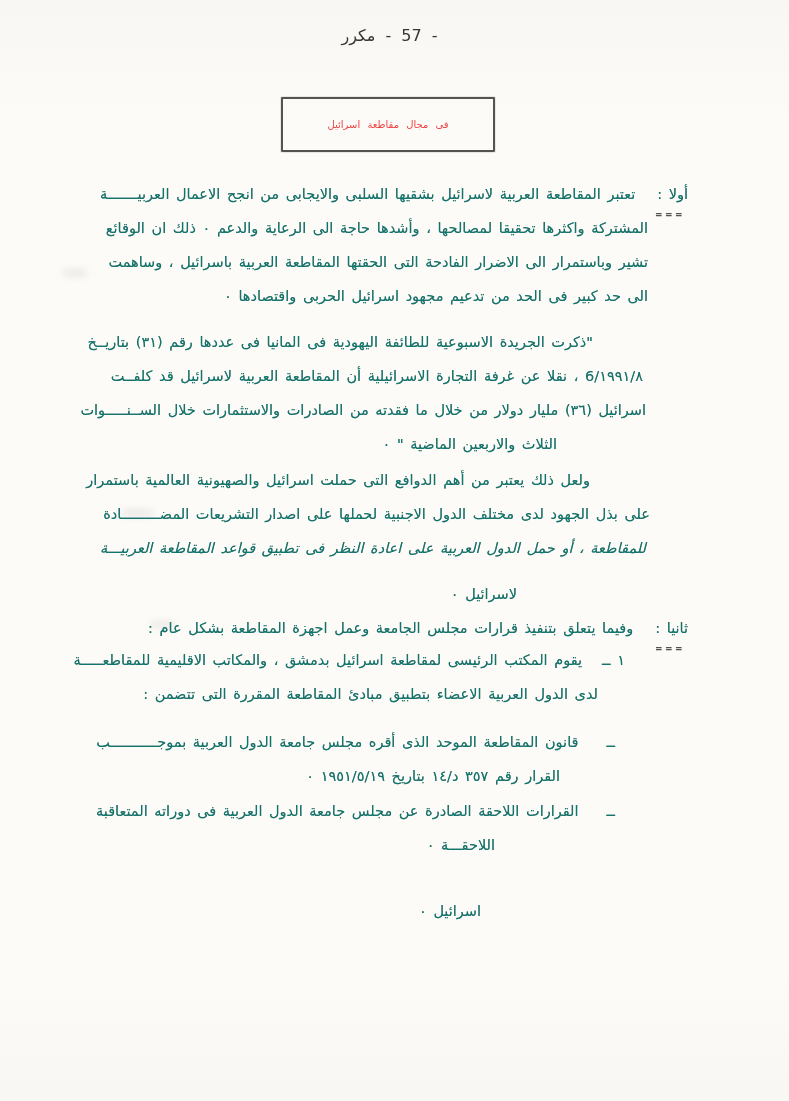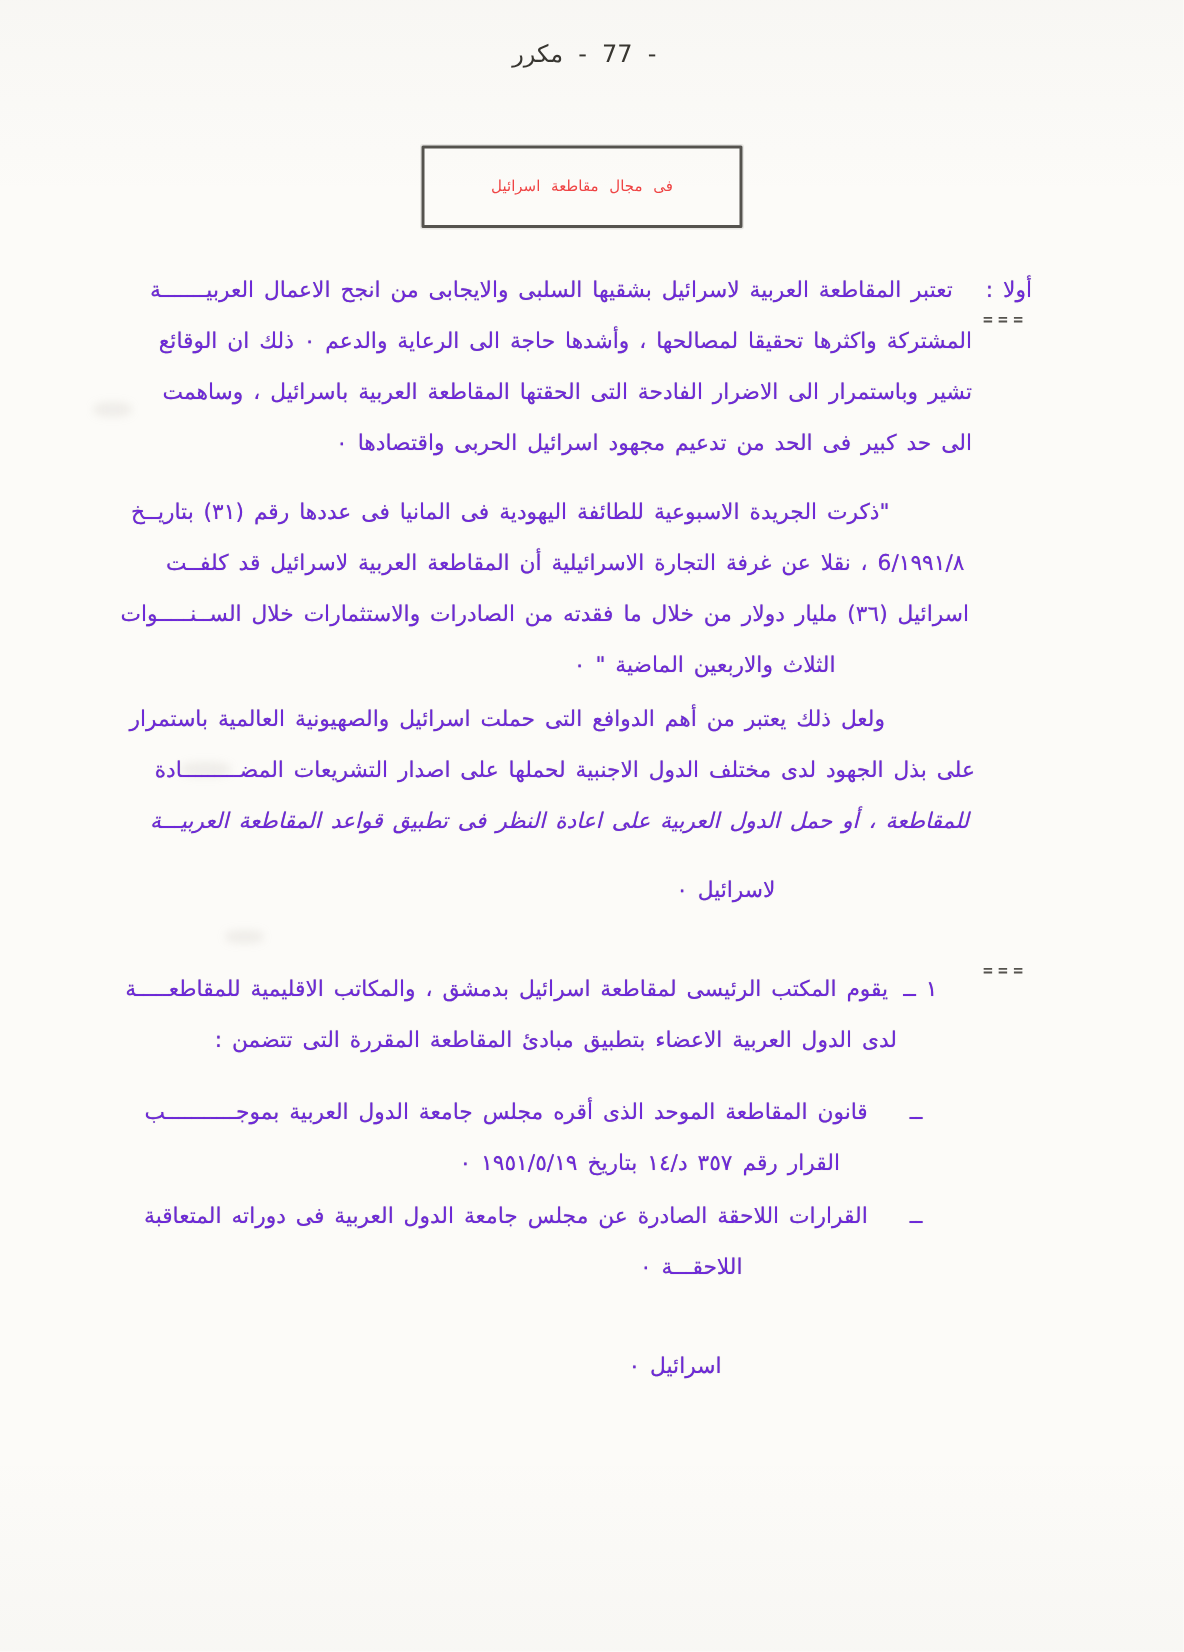--- a/index.html
+++ b/index.html
@@ -29,42 +29,42 @@
   .tbox{
     position:absolute;left:281px;top:97px;width:210px;height:51px;
     border:2px solid #55534e;border-radius:1px;
     display:flex;align-items:center;justify-content:center;
     direction:rtl;font-size:10px;word-spacing:4px;color:#ef4444;
     box-shadow:0 0 0 1px rgba(90,88,82,0.12);
   }
   .line{
     position:absolute;direction:rtl;white-space:nowrap;text-align:left;
     font-size:14.5px;word-spacing:2px;letter-spacing:0.1px;
-    color:#6d28d9;
+    color:#0f766e;
     text-shadow:0 0 0.5px rgba(64,62,58,0.55);
   }
   .sec-label{display:inline-block;margin-left:22px;}
-  .item-num{display:inline-block;margin-left:10px;}
+  .item-num{display:inline-block;margin-left:20px;}
   .bullet-dash{display:inline-block;margin-left:28px;}
   .marks{
     position:absolute;direction:rtl;
     font-size:9px;letter-spacing:2.5px;font-weight:bold;color:#55534e;
     transform:scaleY(1.25);
   }
 </style>
 </head>
 <body>
 
 <div class="page">
 
   <div class="smudge" style="left:62px;top:268px;width:26px;height:10px;"></div>
   <div class="smudge" style="left:120px;top:508px;width:34px;height:10px;"></div>
   <div class="smudge" style="left:150px;top:620px;width:26px;height:9px;"></div>
 
-  <div class="hdr">- 77 - مكرر</div>
+  <div class="hdr">- 57 - مكرر</div>
 
   <div class="tbox">
     <span>فى مجال مقاطعة اسرائيل</span>
   </div>
 
   <div class="line" style="top:186px;right:101px;">
     <span class="sec-label">أولا :</span><span>تعتبر المقاطعة العربية لاسرائيل بشقيها السلبى والايجابى من انجح الاعمال العربيـــــــة</span>
   </div>
   <div class="marks" style="top:209px;right:104px;">===</div>
 
@@ -75,20 +75,23 @@
   <div class="line" style="top:334px;right:196px;"><span>"ذكرت الجريدة الاسبوعية للطائفة اليهودية فى المانيا فى عددها رقم (٣١) بتاريــخ</span></div>
   <div class="line" style="top:368px;right:146px;"><span>١٩٩١/٨/6 ، نقلا عن غرفة التجارة الاسرائيلية  أن المقاطعة العربية لاسرائيل قد كلفــت</span></div>
   <div class="line" style="top:402px;right:143px;"><span>اسرائيل (٣٦) مليار دولار من خلال ما فقدته من الصادرات والاستثمارات خلال الســنـــــوات</span></div>
   <div class="line" style="top:436px;right:232px;"><span>الثلاث والاربعين الماضية " ٠</span></div>
 
   <div class="line" style="top:472px;right:199px;"><span>ولعل ذلك يعتبر من أهم الدوافع التى حملت اسرائيل والصهيونية العالمية باستمرار</span></div>
   <div class="line" style="top:506px;right:139px;"><span>على بذل الجهود لدى مختلف الدول الاجنبية لحملها على اصدار التشريعات المضـــــــــادة</span></div>
   <div class="line" style="top:540px;right:143px;font-style:italic;"><span>للمقاطعة ، أو حمل الدول العربية على اعادة النظر فى تطبيق قواعد المقاطعة العربيـــة</span></div>
   <div class="line" style="top:586px;right:272px;"><span>لاسرائيل ٠</span></div>
 
+  <div class="line" style="top:620px;right:101px;">
+    <span class="sec-label">ثانيا :</span><span>وفيما يتعلق بتنفيذ قرارات مجلس الجامعة وعمل اجهزة المقاطعة بشكل عام :</span>
+  </div>
   <div class="marks" style="top:643px;right:104px;">===</div>
 
   <div class="line" style="top:652px;right:164px;">
     <span class="item-num">١ ــ</span><span>يقوم المكتب الرئيسى لمقاطعة اسرائيل بدمشق ، والمكاتب الاقليمية للمقاطعـــــة</span>
   </div>
   <div class="line" style="top:686px;right:191px;"><span>لدى الدول العربية الاعضاء بتطبيق مبادئ المقاطعة المقررة التى تتضمن :</span></div>
 
   <div class="line" style="top:734px;right:174px;">
     <span class="bullet-dash">ــ</span><span>قانون المقاطعة الموحد الذى أقره مجلس جامعة الدول العربية بموجـــــــــــب</span>
   </div>

